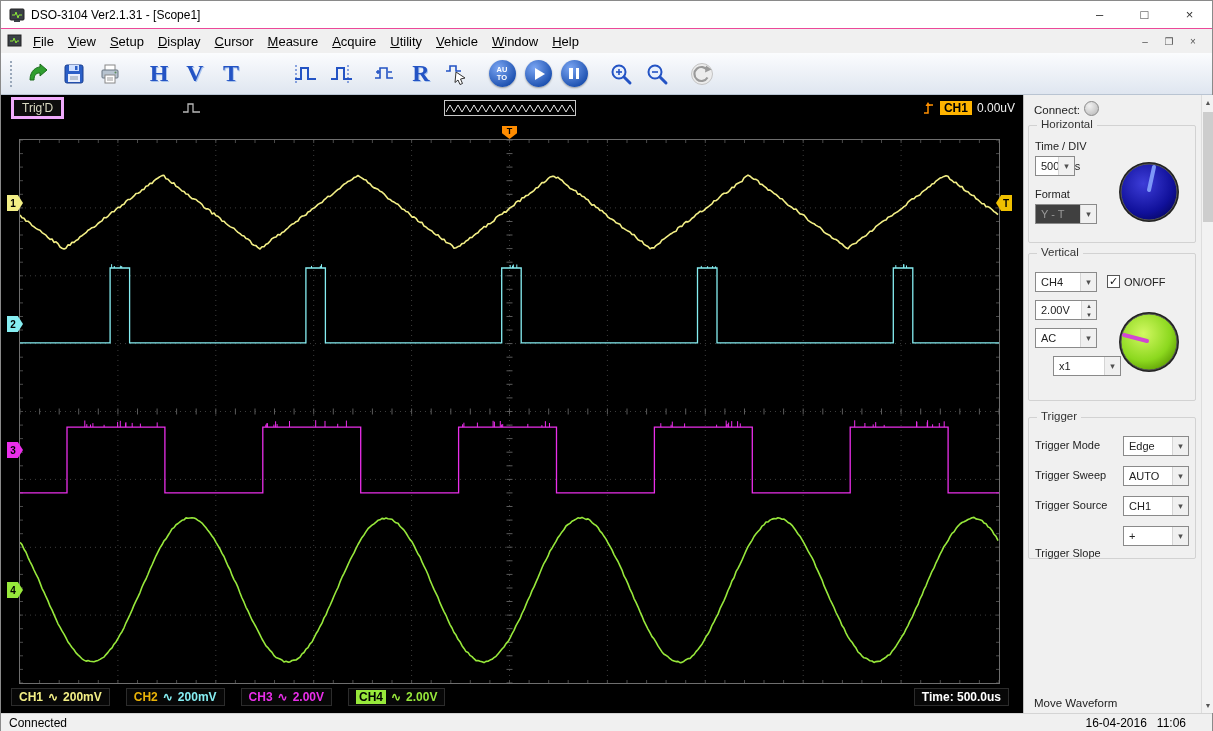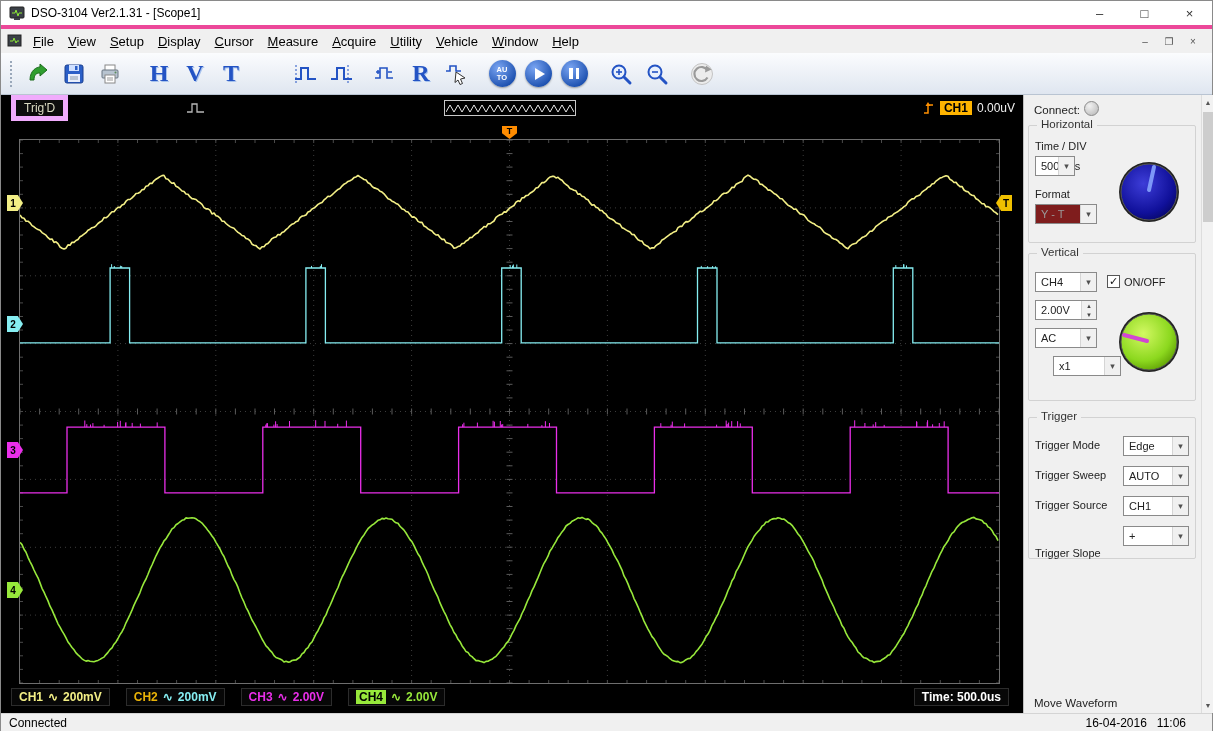--- a/index.html
+++ b/index.html
@@ -1,21 +1,21 @@
 <!DOCTYPE html>
 <html><head>
 <meta charset="utf-8">
 <style>
 *{box-sizing:border-box}
 html,body{margin:0;padding:0}
 body{width:1213px;height:731px;overflow:hidden;font-family:"Liberation Sans",sans-serif;background:#f0f0f0}
 .app{position:relative;width:1213px;height:731px;border:1px solid #8a8a8a;background:#f0f0f0}
 
 
-.titlebar{height:28px;background:#fff;display:flex;align-items:center;border-bottom:4px solid #ec4899}
+.titlebar{height:28px;background:#fff;display:flex;align-items:center;border-bottom:1px solid #ec4899}
 .title-icon{margin-left:8px;display:flex}
 .title-text{margin-left:6px;font-size:12px;color:#000}
 .win-controls{margin-left:auto;display:flex;height:100%}
 .win-btn{width:45px;height:100%;display:flex;align-items:center;justify-content:center;font-size:13px;color:#333}
 
 
 .menubar{height:24px;background:#f0f0f0;display:flex;align-items:center;font-size:13px}
 .menu-icon{margin:0 4px 0 6px;display:flex}
 .menu-items{display:flex}
 .menu-item{padding:3px 7px;color:#000;cursor:default}
@@ -30,21 +30,21 @@
 .tb-letter{font-family:"Liberation Serif",serif;font-size:24px;font-weight:bold;color:#2353c4;text-shadow:1px 1px 0 rgba(160,190,235,.9)}
 .round-btn{width:27px;height:27px;border-radius:50%;background:radial-gradient(circle at 35% 30%,#7aa5f2,#1d51b0 75%);display:flex;flex-direction:column;align-items:center;justify-content:center;color:#fff;font-weight:bold;font-size:7.5px;line-height:8px;box-shadow:0 1px 2px rgba(0,0,0,.35)}
 .play-tri{width:0;height:0;border-left:10px solid #fff;border-top:6px solid transparent;border-bottom:6px solid transparent;margin-left:3px}
 .pause-bars{display:flex;gap:3px}
 .pause-bars i{display:block;width:3.5px;height:11px;background:#fff}
 
 
 .main{position:relative;width:100%;height:618px;background:#000}
 .scope-pane{position:absolute;left:0;top:0;width:1022px;height:618px;background:#000}
 .scope-status{position:relative;height:22px;margin-top:2px;display:flex;align-items:center}
-.trig-status{margin-left:10px;font-size:12px;color:#dadac2;background:#0d0d0d;border:5px solid #f0abfc;padding:1px 8px}
+.trig-status{margin-left:10px;font-size:12px;color:#dadac2;background:#0d0d0d;border:3px solid #f0abfc;padding:1px 8px}
 .mini-pulse{margin-left:118px}
 .hpos-slider{position:absolute;left:443px;top:3px;width:132px;height:16px;border:1px solid #c9c9c9;background:#000;display:flex;align-items:center;justify-content:center}
 .trig-readout{position:absolute;right:8px;display:flex;align-items:center;gap:5px}
 .trig-ch-badge{font-size:12px;font-weight:bold;color:#000;padding:0 4px;background:#ffb400}
 .trig-level{font-size:12px;color:#f0f0f0}
 
 .grid-wrap{position:absolute;left:18px;top:44px;width:981px;height:545px;border:1px solid #6e6e6e;background:#000}
 .grid-wrap svg{display:block}
 .ch-marker{position:absolute;left:-13px;width:16px;height:16px;font-size:10px;font-weight:bold;color:#000;display:flex;align-items:center;justify-content:center;clip-path:polygon(0 0,68% 0,100% 50%,68% 100%,0 100%);padding-right:4px}
 .trig-marker{position:absolute;right:-13px;width:16px;height:16px;font-size:10px;font-weight:bold;color:#000;display:flex;align-items:center;justify-content:center;clip-path:polygon(32% 0,100% 0,100% 100%,32% 100%,0 50%);padding-left:4px}
@@ -57,21 +57,21 @@
 
 
 .side-panel{position:absolute;left:1022px;top:0;width:178px;height:618px;background:#f0f0f0;border-left:1px solid #c0c0c0;font-size:11px;color:#222}
 .connect-label{position:absolute;left:10px;top:9px;font-size:11.5px}
 .connect-led{position:absolute;left:60px;top:6px;width:15px;height:15px;border-radius:50%;background:radial-gradient(circle at 35% 30%,#f2f2f2,#b5b5b5);border:1px solid #8a8a8a}
 .groupbox{position:absolute;border:1px solid #d2d2d2;border-radius:2px}
 .groupbox .legend{position:absolute;top:-8px;left:8px;background:#f0f0f0;padding:0 4px;font-size:11.5px;color:#333}
 .g-label{position:absolute;font-size:11px;color:#222}
 .combo{position:absolute;height:20px;background:#fff;border:1px solid #8a8a8a;font-size:11px;display:flex;align-items:center;padding-left:5px}
 .combo-arrow{position:absolute;right:0;top:0;width:16px;height:100%;display:flex;align-items:center;justify-content:center;font-size:9px;color:#505050;background:#f0f0f0;border-left:1px solid #d5d5d5}
-.combo.disabled{background:#7f1d1d;color:#9a9a9a}
+.combo.disabled{background:#404040;color:#9a9a9a}
 .spinner{position:absolute;height:20px;background:#fff;border:1px solid #8a8a8a;font-size:11px;display:flex;align-items:center;padding-left:5px}
 .spin-btns{position:absolute;right:0;top:0;width:15px;height:100%;display:flex;flex-direction:column;border-left:1px solid #d5d5d5}
 .spin-btns span{flex:1;display:flex;align-items:center;justify-content:center;font-size:6px;color:#444;background:#f0f0f0}
 .checkbox{position:absolute;width:13px;height:13px;background:#fff;border:1px solid #555;display:flex;align-items:center;justify-content:center}
 .checkbox .check{font-size:11px;line-height:11px;color:#111;margin-top:-1px}
 .cb-label{position:absolute;font-size:11px}
 .knob{position:absolute}
 .move-waveform{position:absolute;left:10px;top:602px;font-size:11.5px}
 
 

